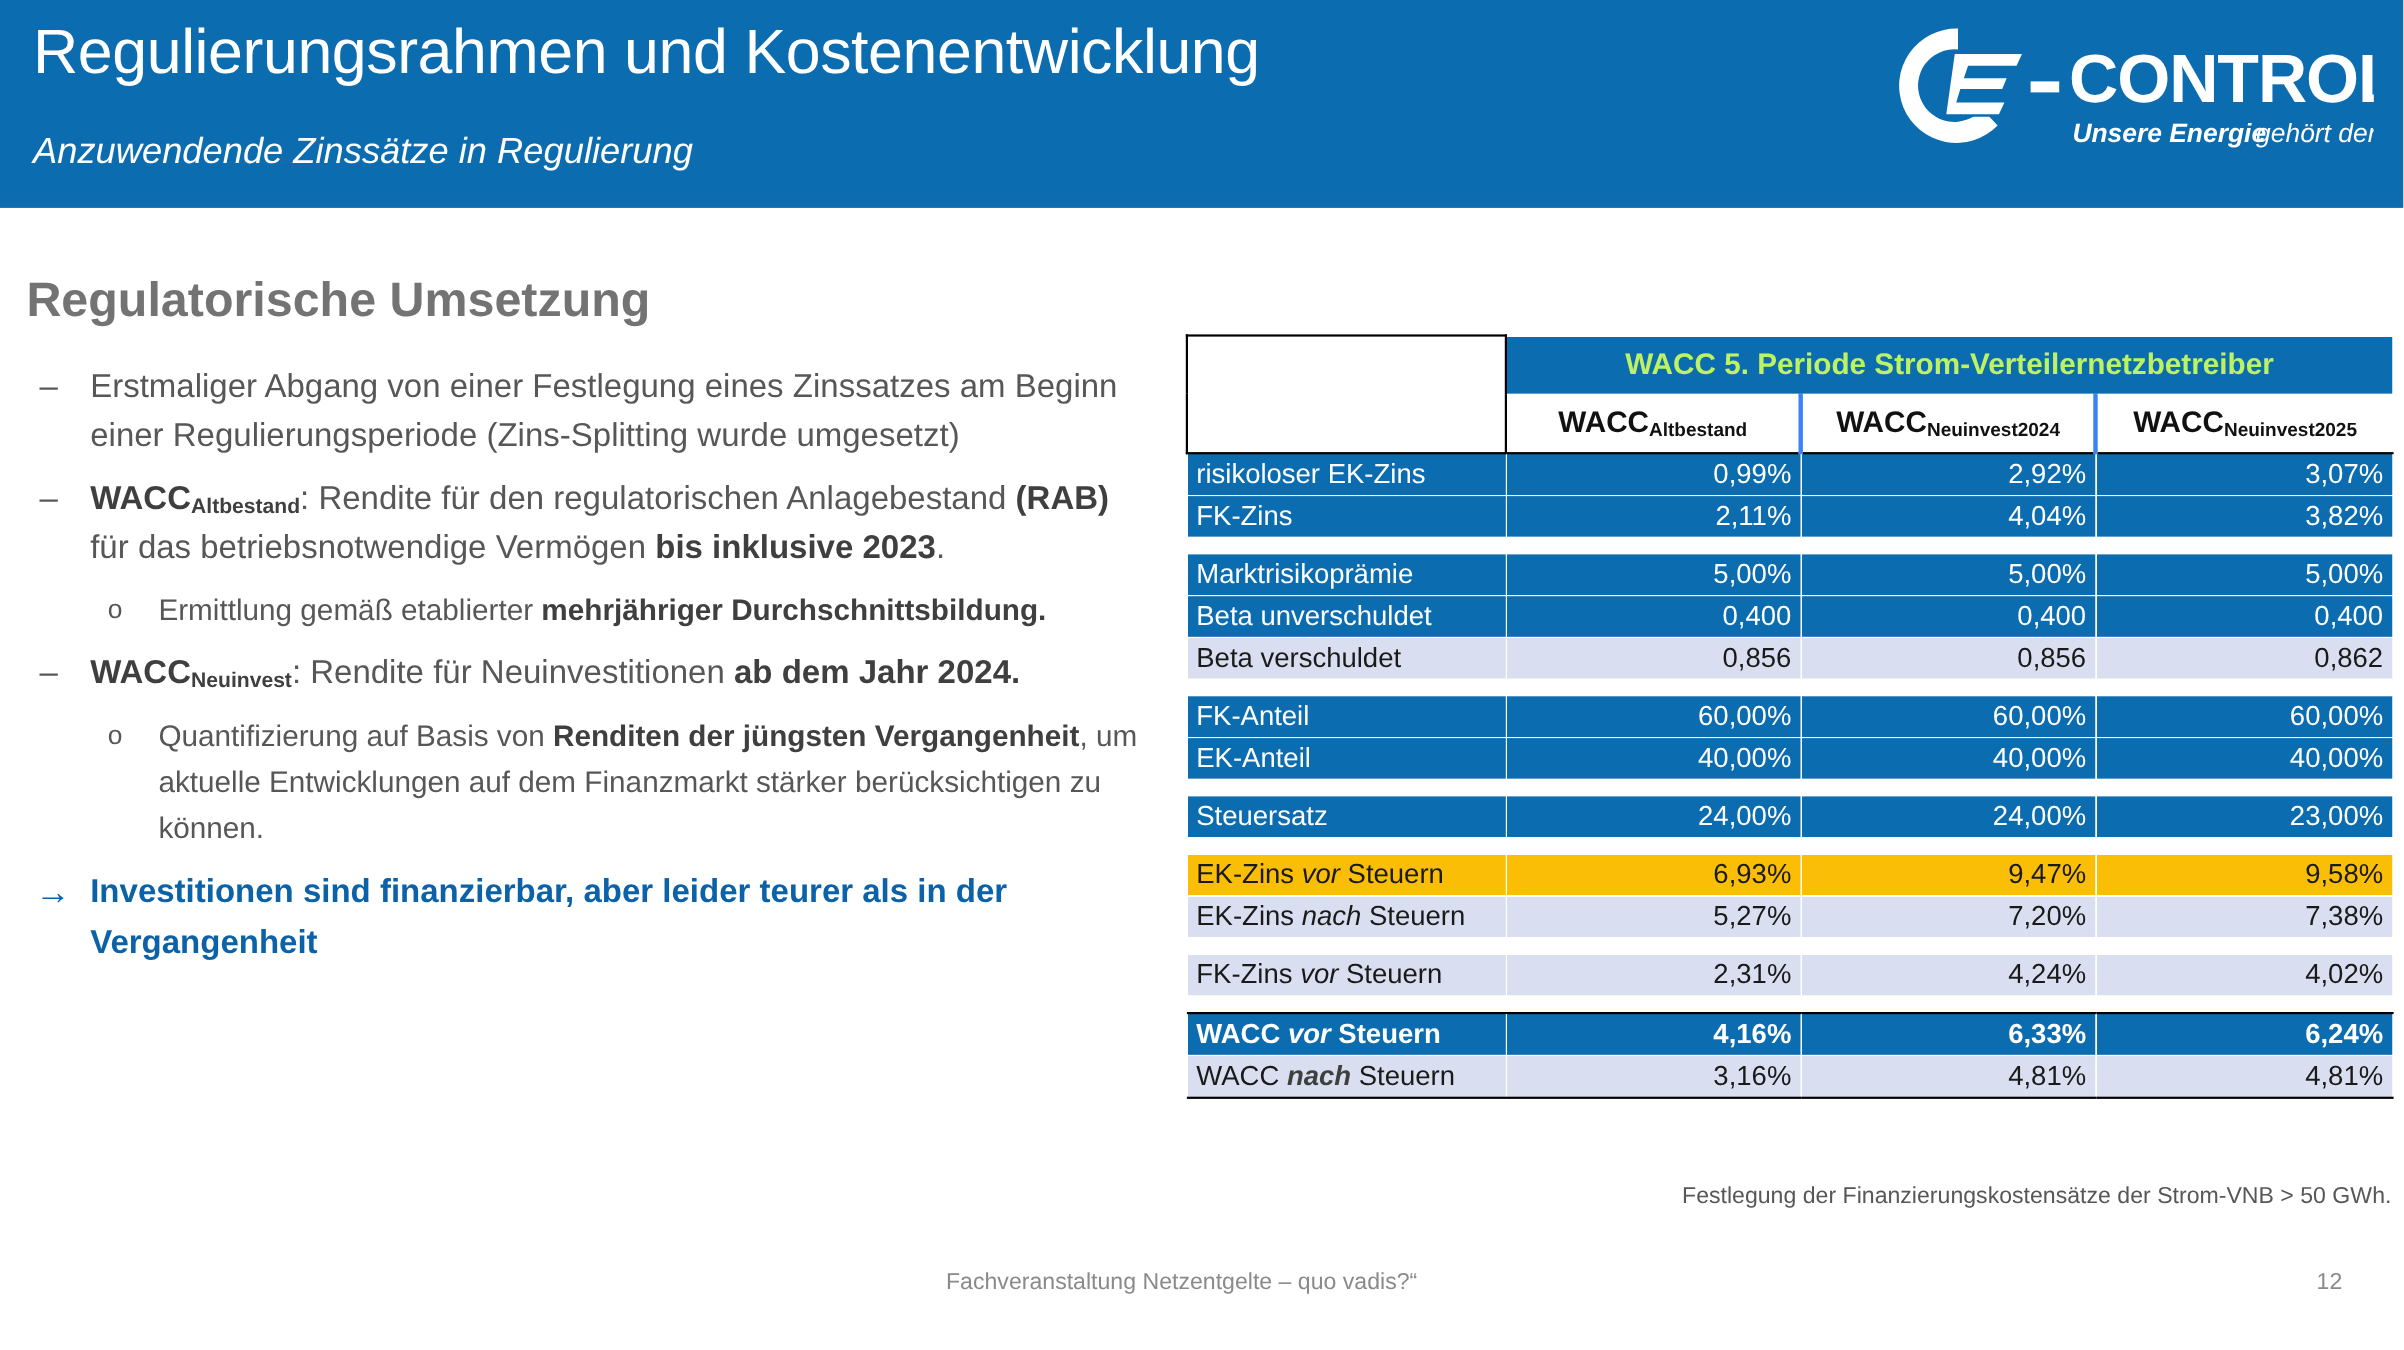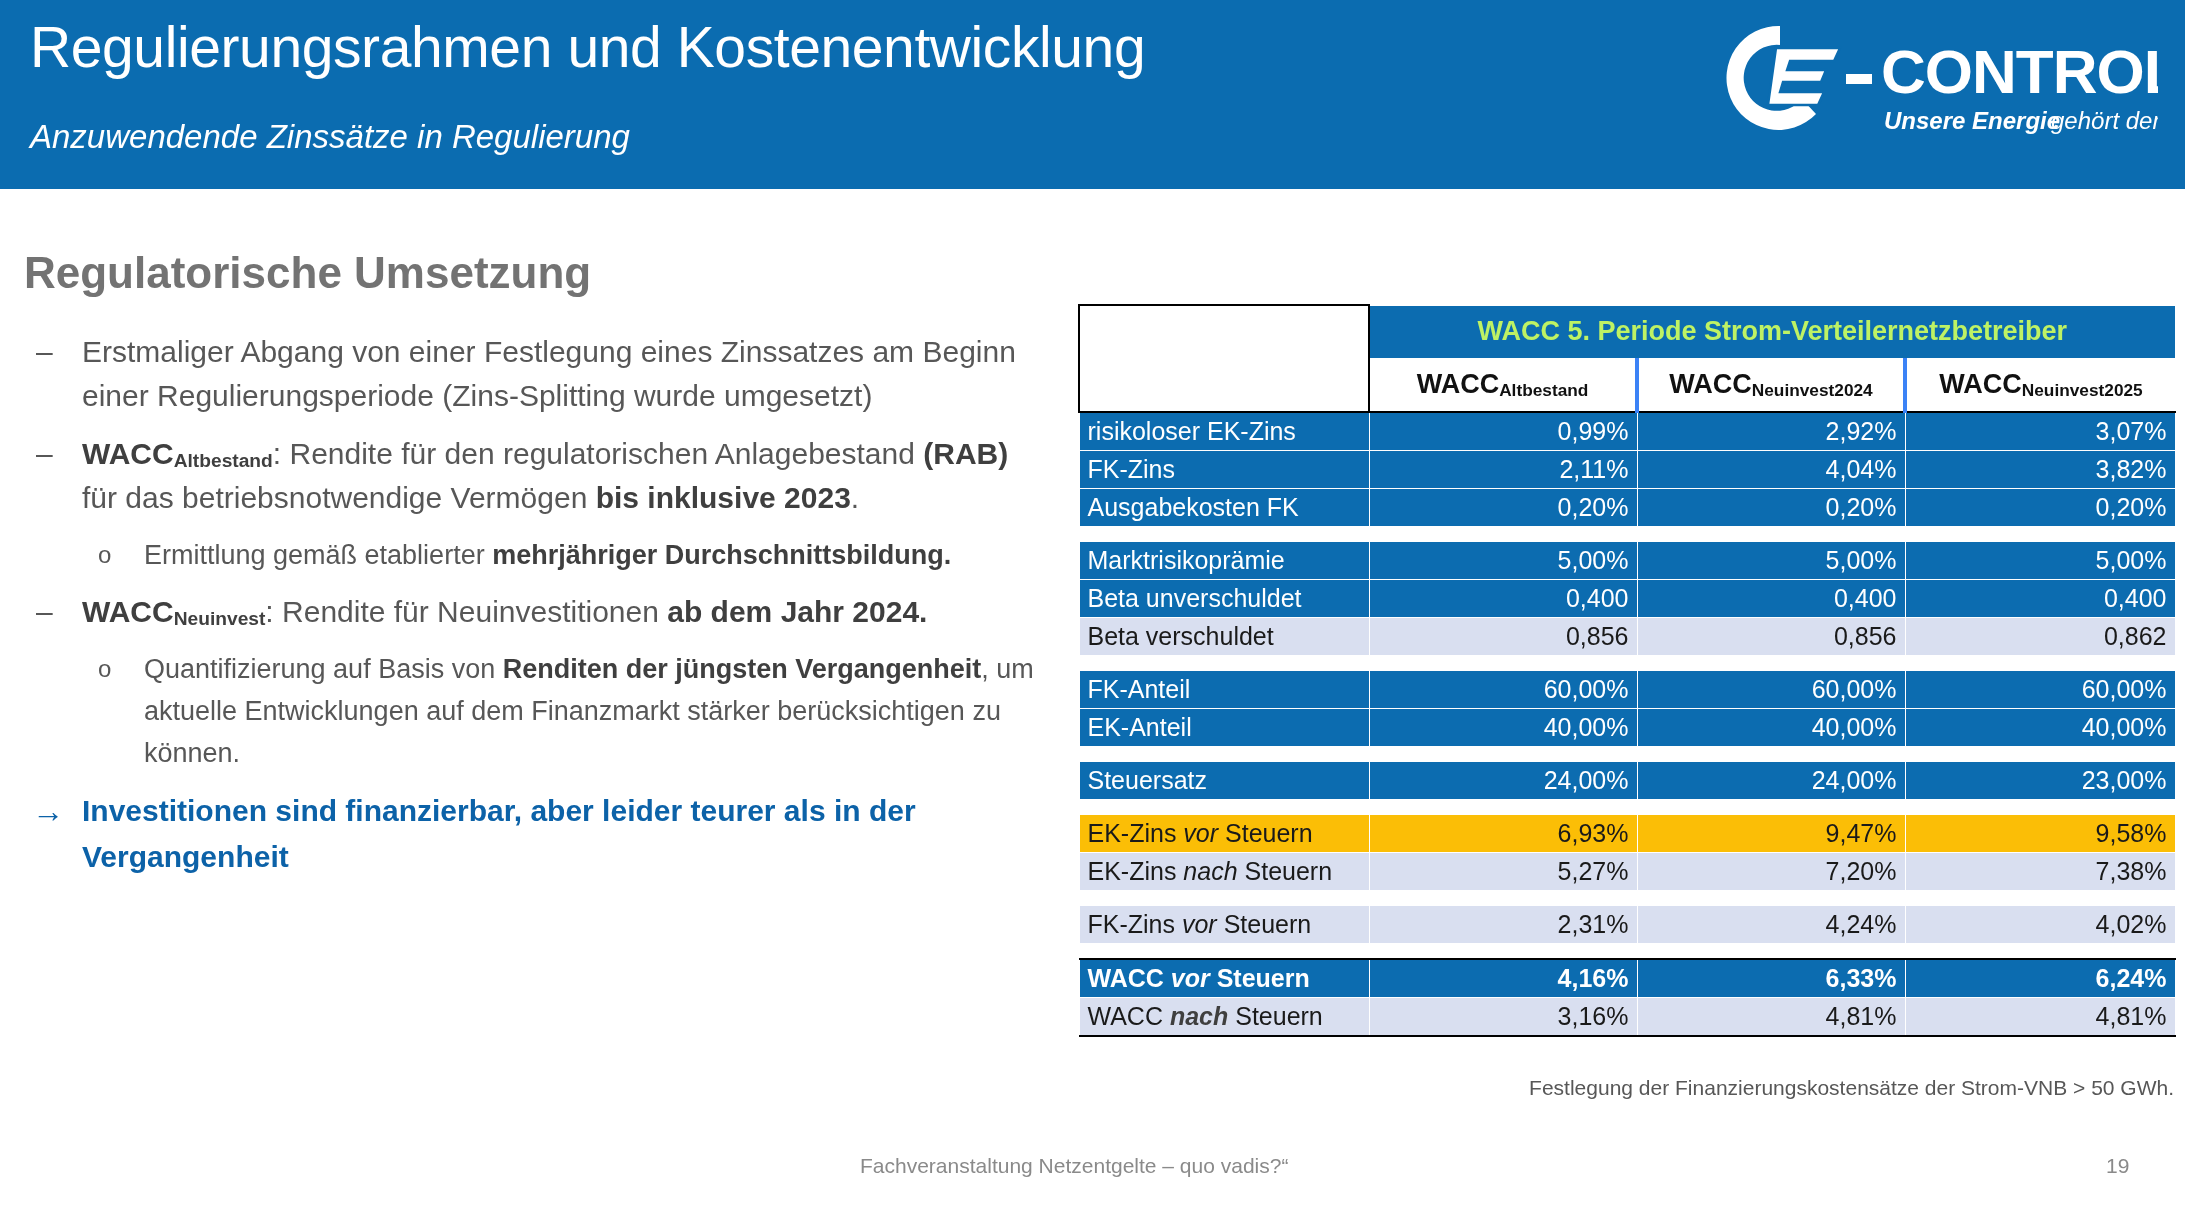--- a/index.html
+++ b/index.html
@@ -188,26 +188,20 @@
           <td class="num">0,99%</td>
           <td class="num">2,92%</td>
           <td class="num">3,07%</td>
         </tr>
         <tr class="blue">
           <td class="lbl">FK-Zins</td>
           <td class="num">2,11%</td>
           <td class="num">4,04%</td>
           <td class="num">3,82%</td>
         </tr>
-        <tr class="blue">
-          <td class="lbl">Ausgabekosten FK</td>
-          <td class="num">0,20%</td>
-          <td class="num">0,20%</td>
-          <td class="num">0,20%</td>
-        </tr>
         <tr class="gap">
             <td></td>
             <td></td>
             <td></td>
             <td></td>
           </tr>
 
         <tr class="blue">
           <td class="lbl">Marktrisikoprämie</td>
           <td class="num">5,00%</td>
@@ -309,15 +303,15 @@
           <td class="num">4,81%</td>
           <td class="num">4,81%</td>
         </tr>
       </tbody>
     </table>
   </div>
 
   <div class="tbl-caption">Festlegung der Finanzierungskostensätze der Strom-VNB &gt; 50 GWh.</div>
 
   <div class="foot-left">Fachveranstaltung Netzentgelte – quo vadis?“</div>
-  <div class="foot-page">19</div>
+  <div class="foot-page">12</div>
 
 </div>
 
 </body></html>

